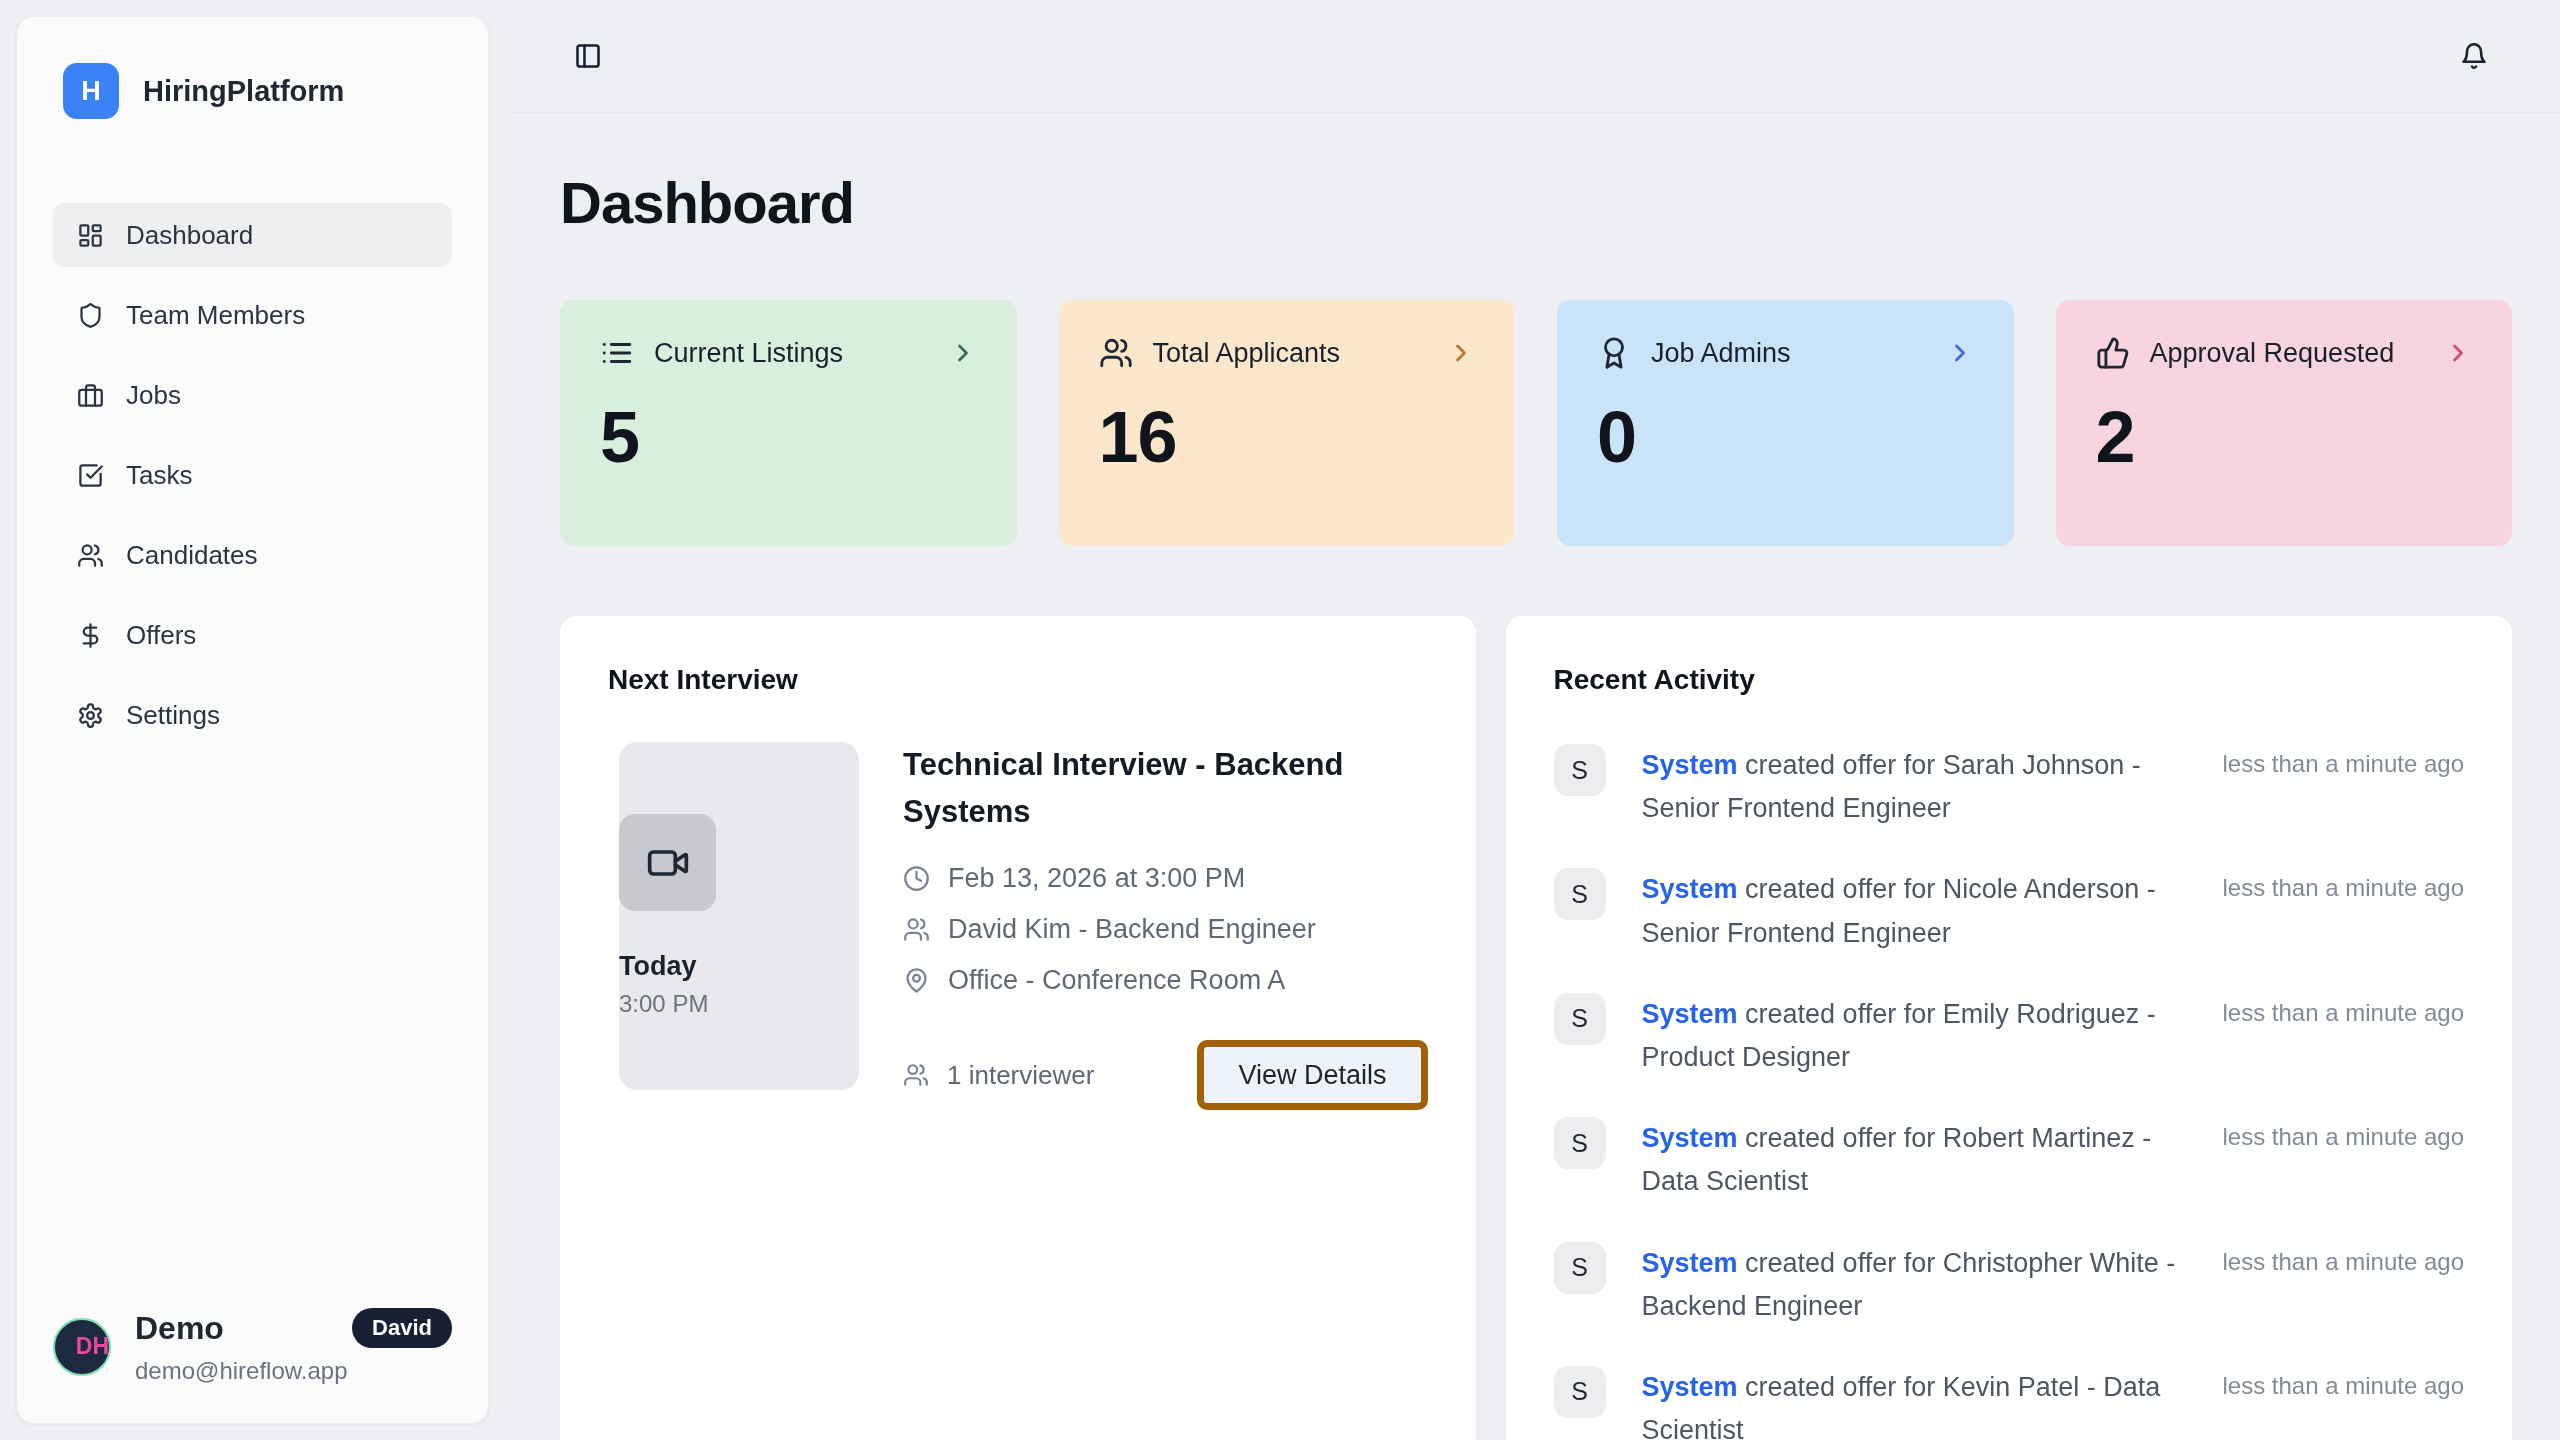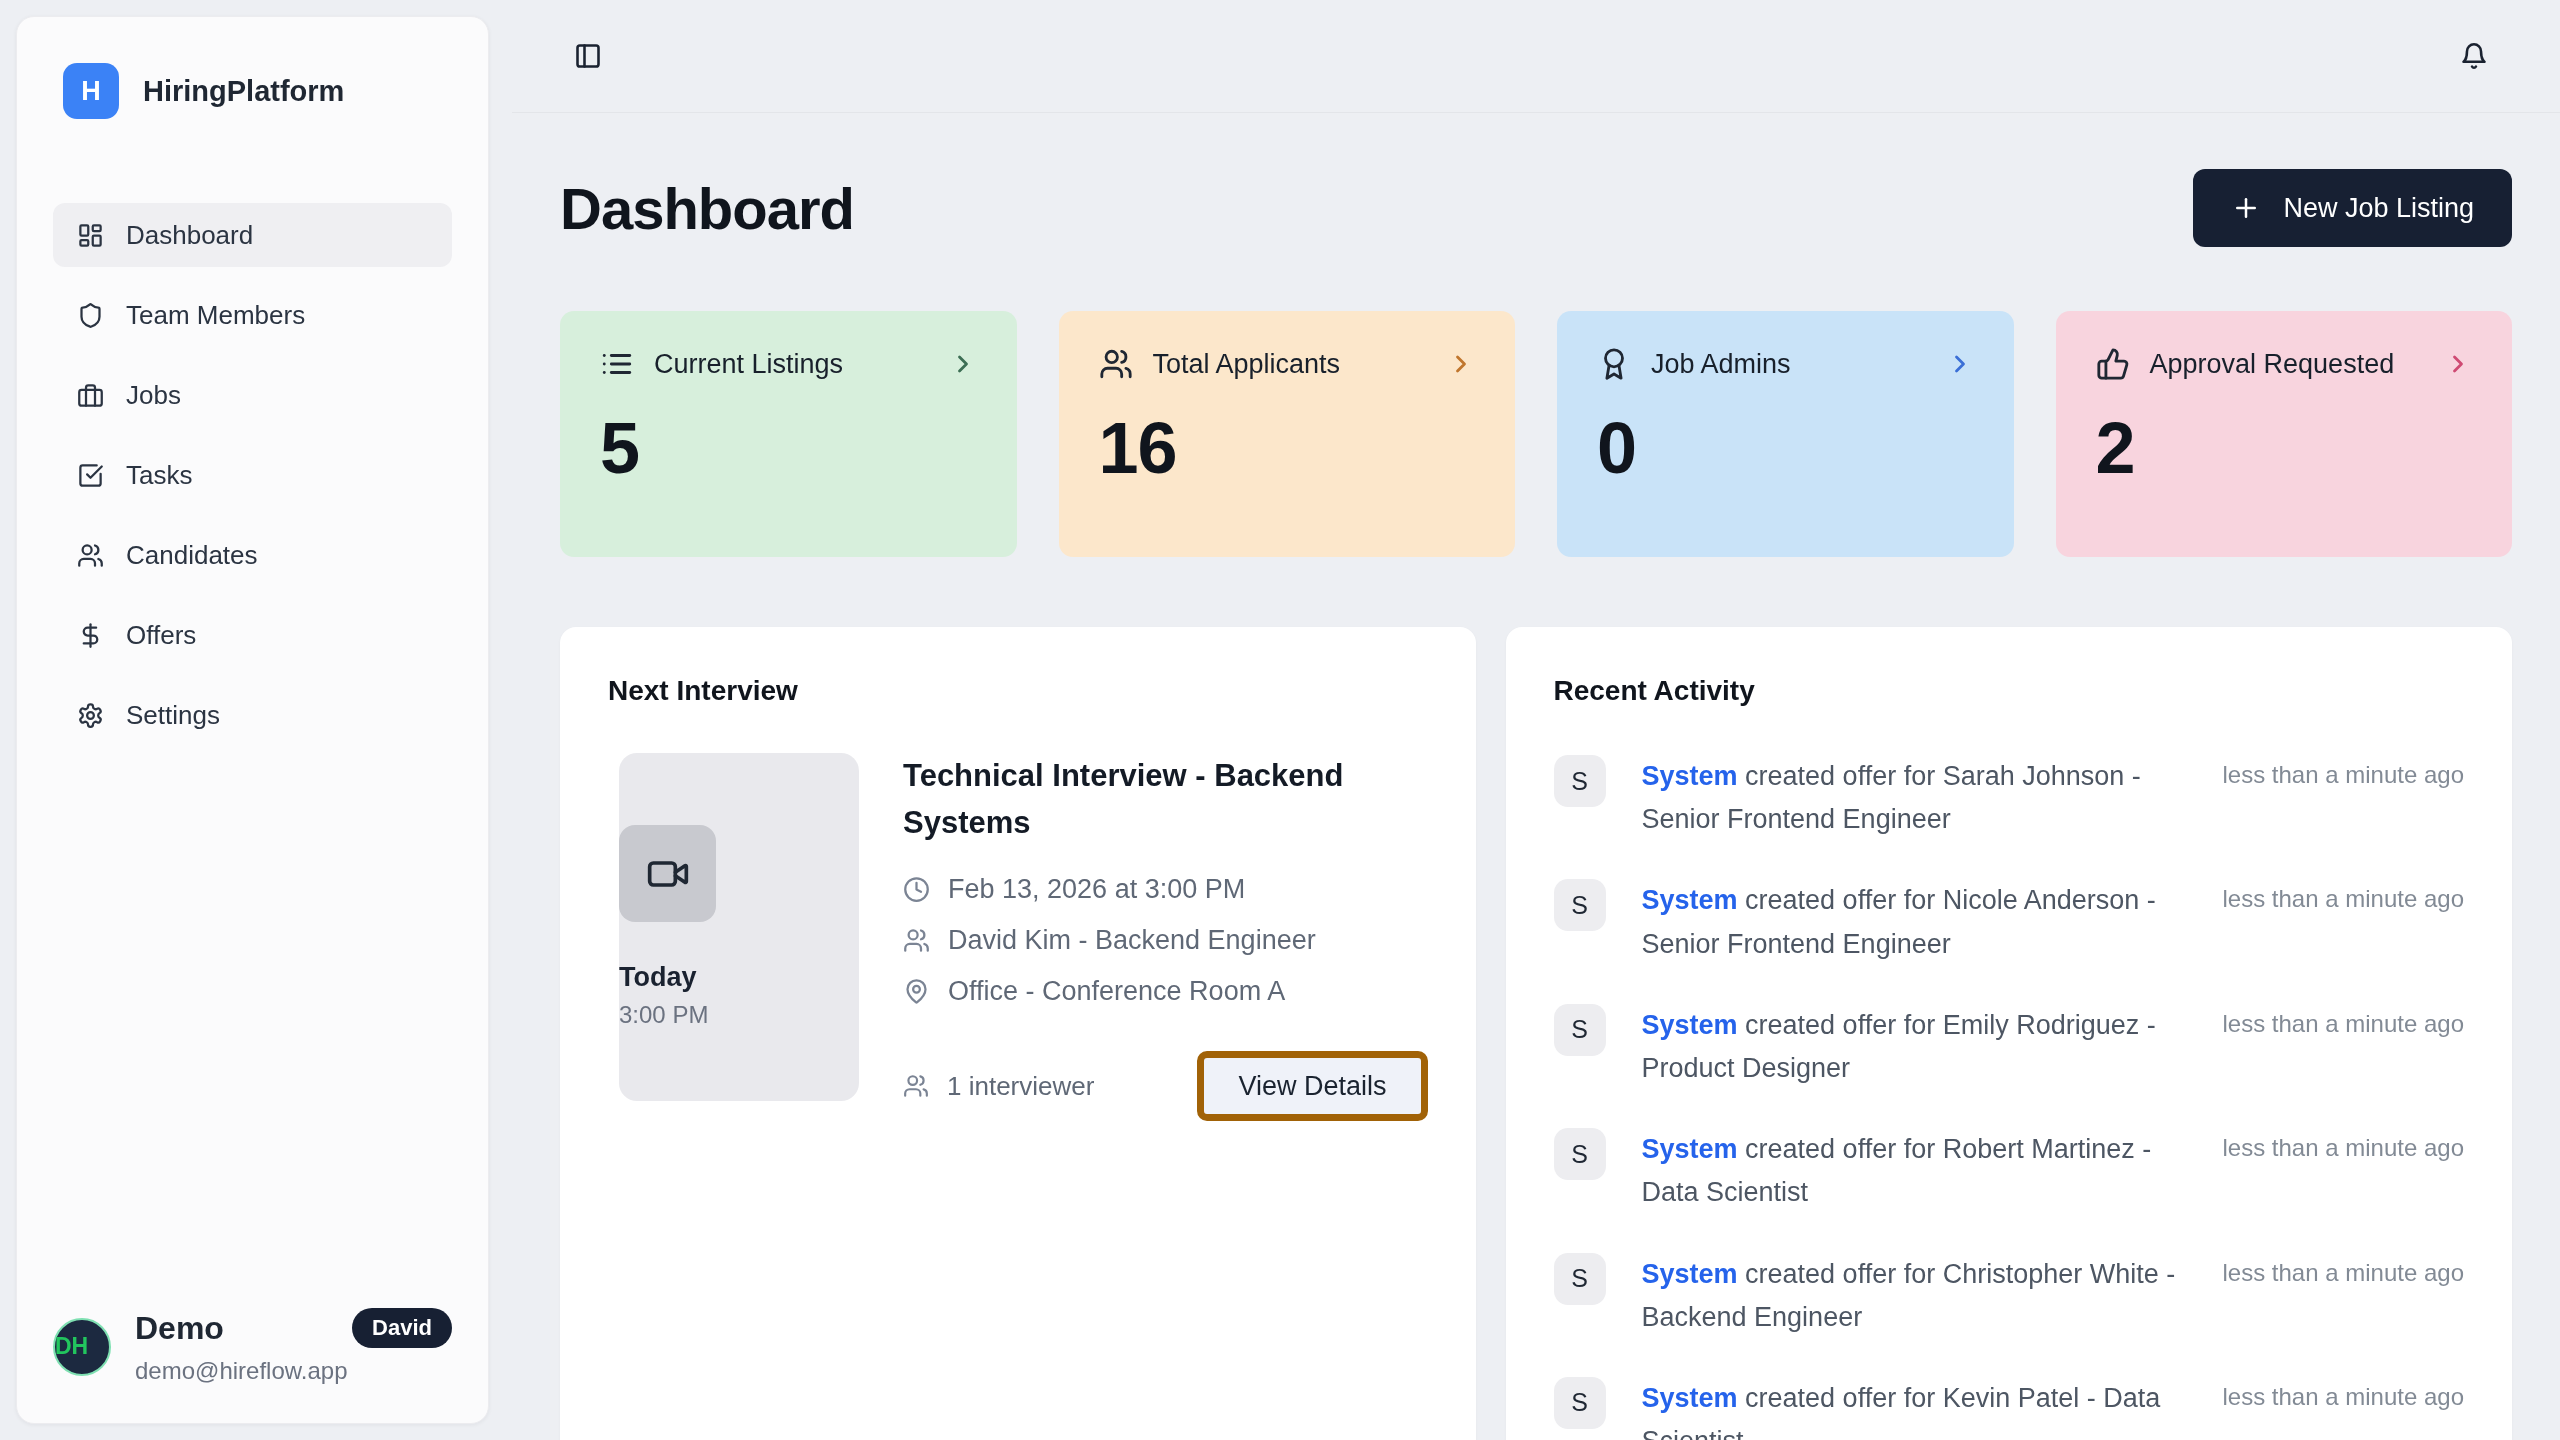--- a/index.html
+++ b/index.html
@@ -33,22 +33,22 @@
   }
   .nav-item.active { background:#efeff2; }
   .nav-item svg { flex:0 0 auto; }
 
   .user-row {
     position:absolute; left:36px; right:36px; bottom:38px;
     display:flex; align-items:center; gap:24px;
   }
   .avatar {
     width:58px; height:58px; border-radius:50%; background:#1c2940;
-    border:2px solid #7fe0b2; color:#22c55e; font-size:23px; font-weight:600;
-    display:flex; align-items:center; justify-content:flex-start; flex:0 0 auto;
+    border:2px solid #7fe0b2; color:#ec4899; font-size:23px; font-weight:600;
+    display:flex; align-items:center; justify-content:flex-end; flex:0 0 auto;
   }
   .user-info { flex:1; min-width:0; }
   .user-top { display:flex; align-items:center; }
   .user-name { font-size:32px; font-weight:600; color:#1f2733; }
   .role-badge {
     margin-left:auto; background:#172033; color:#fff; font-size:22px; font-weight:700;
     padding:9px 20px; border-radius:999px; line-height:1;
   }
   .user-email { font-size:24px; color:#6b7280; margin-top:9px; }
 
@@ -240,29 +240,20 @@
           <path d="M10.3 21a1.94 1.94 0 0 0 3.4 0"></path>
         </svg>
     </span>
   </button>
 </header>
 
 <main class="content">
 
   <div class="header-row">
     <h1 class="page-title">Dashboard</h1>
-    <button class="btn-new">
-      <span>
-        <svg width="30" height="30" viewBox="0 0 24 24" fill="none" stroke="#fff" stroke-width="2" stroke-linecap="round">
-            <path d="M5 12h14"></path>
-            <path d="M12 5v14"></path>
-          </svg>
-      </span>
-      <span>New Job Listing</span>
-    </button>
   </div>
 
   <section class="stats">
     <div class="stat-card green">
       <div class="stat-top">
         <span>
           <svg width="34" height="34" viewBox="0 0 24 24" fill="none" stroke="#1f2733" stroke-width="2" stroke-linecap="round" stroke-linejoin="round">
               <path d="M8 6h13"></path>
               <path d="M8 12h13"></path>
               <path d="M8 18h13"></path>

